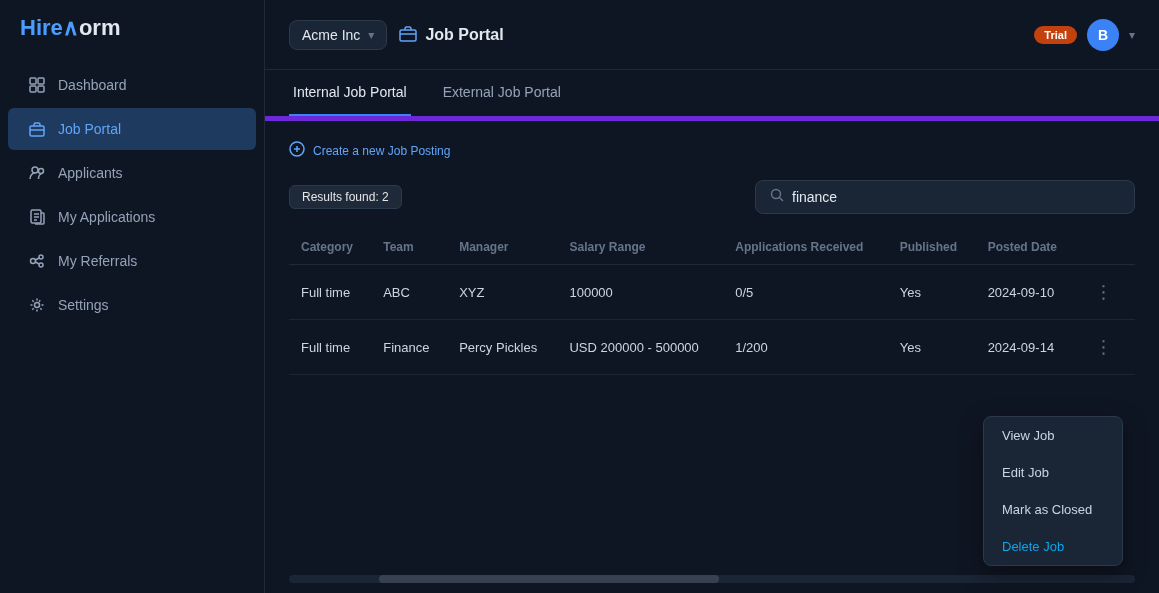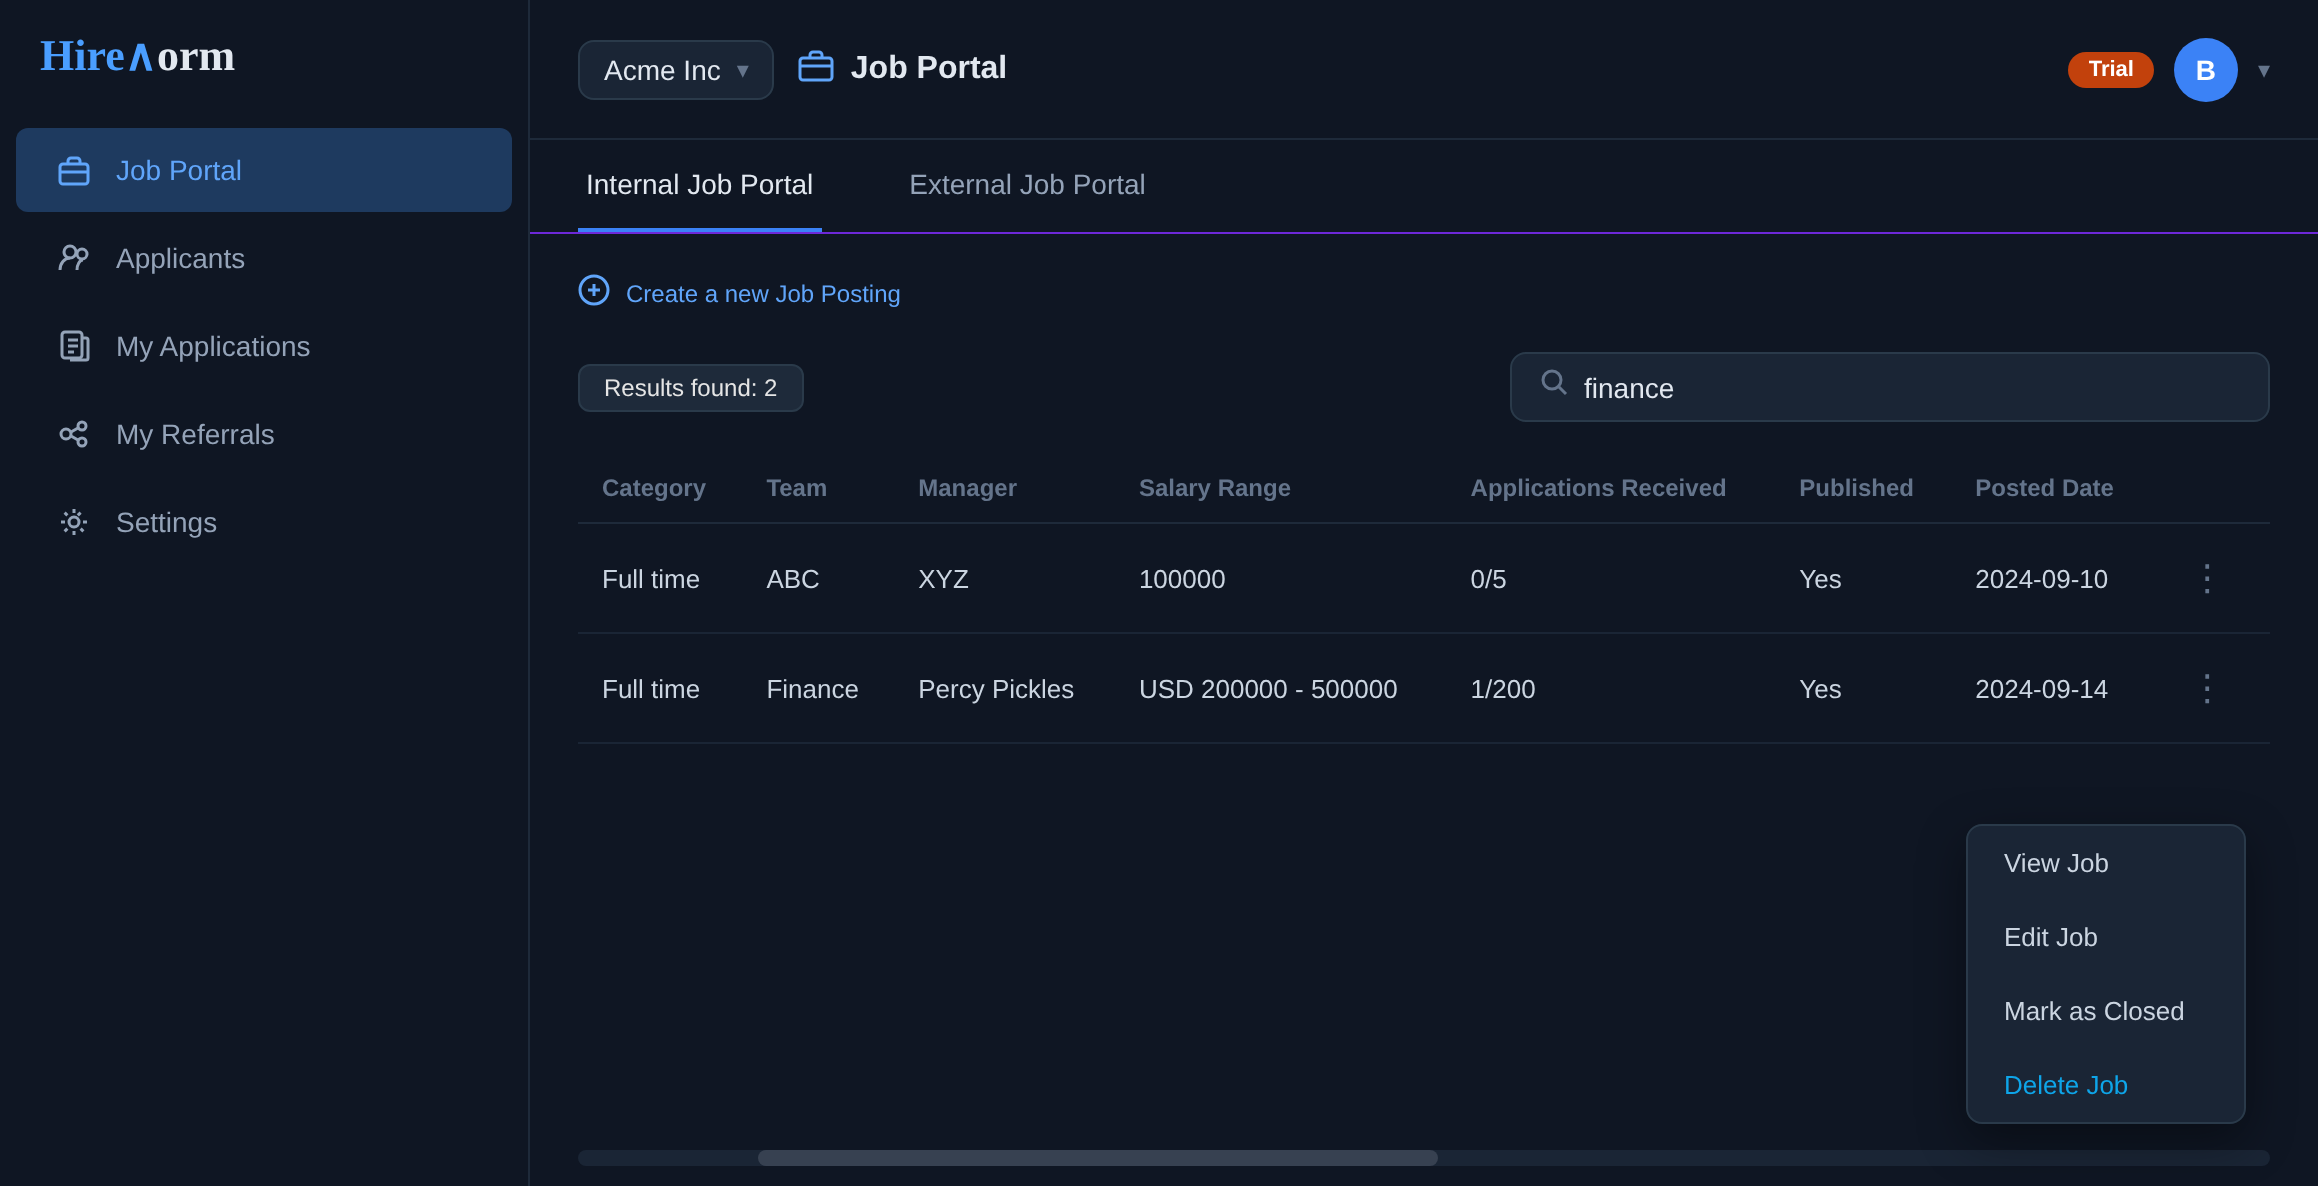--- a/index.html
+++ b/index.html
@@ -20,21 +20,20 @@
       border-right: 1px solid #1e2a3a;
       display: flex;
       flex-direction: column;
       flex-shrink: 0;
     }
     .logo {
       padding: 16px 20px;
       display: flex;
       align-items: center;
       height: 55px;
-      font-family: Liberation Serif, serif;
     }
     .logo-text {
       font-size: 22px;
       font-weight: 700;
       color: #4a9eff;
     }
     .logo-text span {
       color: #e2e8f0;
     }
     .nav-items {
@@ -145,23 +144,23 @@
     .content {
       flex: 1;
       display: flex;
       flex-direction: column;
       overflow: hidden;
     }
 
     
     .tabs {
       display: flex;
-      gap: 16px;
+      gap: 4px;
       padding: 0 24px;
-      border-bottom: 1px solid #6d28d9;
+      border-bottom: 5px solid #6d28d9;
     }
     .tab {
       padding: 14px 4px;
       margin-right: 24px;
       font-size: 14px;
       font-weight: 500;
       cursor: pointer;
       color: #94a3b8;
       border-bottom: 2px solid transparent;
     }
@@ -298,20 +297,31 @@
 <body>
 
 <nav class="sidebar">
   <div class="logo">
     <span class="logo-text">
       Hire<span style="color:#4a9eff;">∧</span><span style="color:#e2e8f0;">orm</span>
     </span>
   </div>
   <div class="nav-items">
 
+    <div class="nav-item">
+      <span class="nav-icon">
+        <svg width="16" height="16" viewBox="0 0 16 16" fill="none" stroke="#94a3b8" stroke-width="1.5">
+          <rect x="1" y="1" width="6" height="6" rx="1"></rect>
+          <rect x="9" y="1" width="6" height="6" rx="1"></rect>
+          <rect x="1" y="9" width="6" height="6" rx="1"></rect>
+          <rect x="9" y="9" width="6" height="6" rx="1"></rect>
+        </svg>
+      </span>
+      <span>Dashboard</span>
+    </div>
 
     <div class="nav-item active">
       <span class="nav-icon">
         <svg width="16" height="16" viewBox="0 0 16 16" fill="none" stroke="#60a5fa" stroke-width="1.5">
           <rect x="1" y="5" width="14" height="10" rx="1.5"></rect>
           <path d="M5 5V3.5A1.5 1.5 0 016.5 2h3A1.5 1.5 0 0111 3.5V5"></path>
           <line x1="1" y1="9" x2="15" y2="9"></line>
         </svg>
       </span>
       <span>Job Portal</span>

